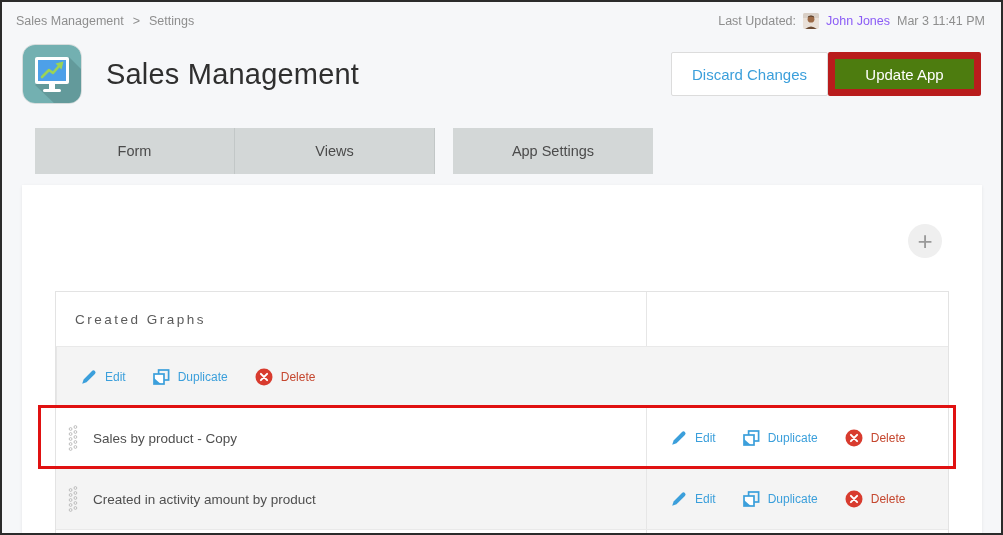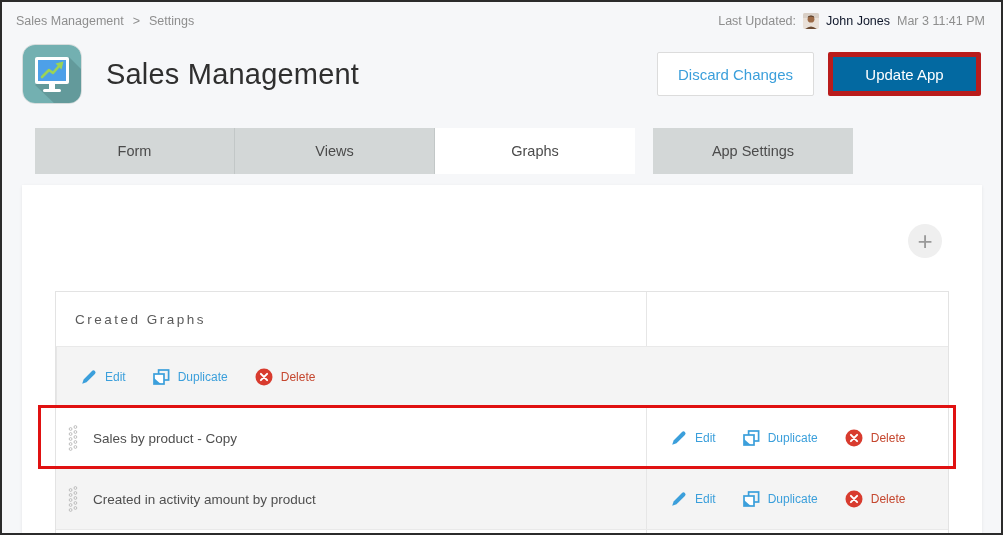--- a/index.html
+++ b/index.html
@@ -13,40 +13,40 @@
 
   
   .topbar{
     position:absolute; top:0; left:0; right:0; height:38px;
     display:flex; justify-content:space-between; align-items:center;
     padding:0 16px 0 14px; font-size:12.5px; color:#8e8e8e;
   }
   .breadcrumb{ display:flex; align-items:center; gap:9px; }
   .breadcrumb .crumb{ cursor:pointer; }
   .lastupdated{ display:flex; align-items:center; gap:7px;justify-content:center; }
-  .lastupdated .name{ color:#0f172a; }
+  .lastupdated .name{ color:#8b5cf6; }
   .avatar{ width:16px; height:16px; border-radius:2px; overflow:hidden; display:inline-block; flex:none; }
   .avatar svg{ display:block; }
 
   
   .header{
     position:absolute; top:40px; left:20px; right:20px; height:64px;
     display:flex; align-items:center;
   }
   .appicon{ width:60px; height:60px; flex:none; cursor:default; }
   .page-title{
     font-size:29px; font-weight:400; color:#2f2f2f; margin-left:24px; letter-spacing:.2px;
   }
-  .hbuttons{ margin-left:auto; display:flex; gap:14px; }
+  .hbuttons{ margin-left:auto; display:flex; }
   .btn{
     height:44px; font-size:15px; border-radius:2px; cursor:pointer;
     font-family:inherit;
   }
   .btn.discard{ width:157px; background:#fff; border:1px solid #dcdcdc; color:#3b9fdb; }
-  .btn.update{ width:153px; background:#0369a1; border:5px solid #b91c1c; color:#fff; }
+  .btn.update{ width:153px; background:#4d7c0f; border:7px solid #b91c1c; color:#fff; }
 
   
   .tabs{ position:absolute; top:126px; left:33px; height:46px; display:flex; }
   .tab{
     width:200px; line-height:46px; text-align:center; font-size:14.5px; color:#4b4b4b;
     background:#d3d7d7; border-right:1px solid #c2c7c7; cursor:pointer;
   }
   .tab:last-child{ border-right:none;margin-left:18px; }
   .tab.active{ background:#fff; border-right:none; }
 
@@ -153,21 +153,20 @@
     <div class="page-title">Sales Management</div>
     <div class="hbuttons">
       <button class="btn discard">Discard Changes</button>
       <button class="btn update">Update App</button>
     </div>
   </div>
 
   <div class="tabs">
     <div class="tab">Form</div>
     <div class="tab">Views</div>
-    <div class="tab active">Graphs</div>
     <div class="tab">App Settings</div>
   </div>
 
   <div class="panel"></div>
 
   <button class="plus-btn">+</button>
 
   <div class="gtable">
     <div class="thead">
       <div class="namecell">Created Graphs</div>

